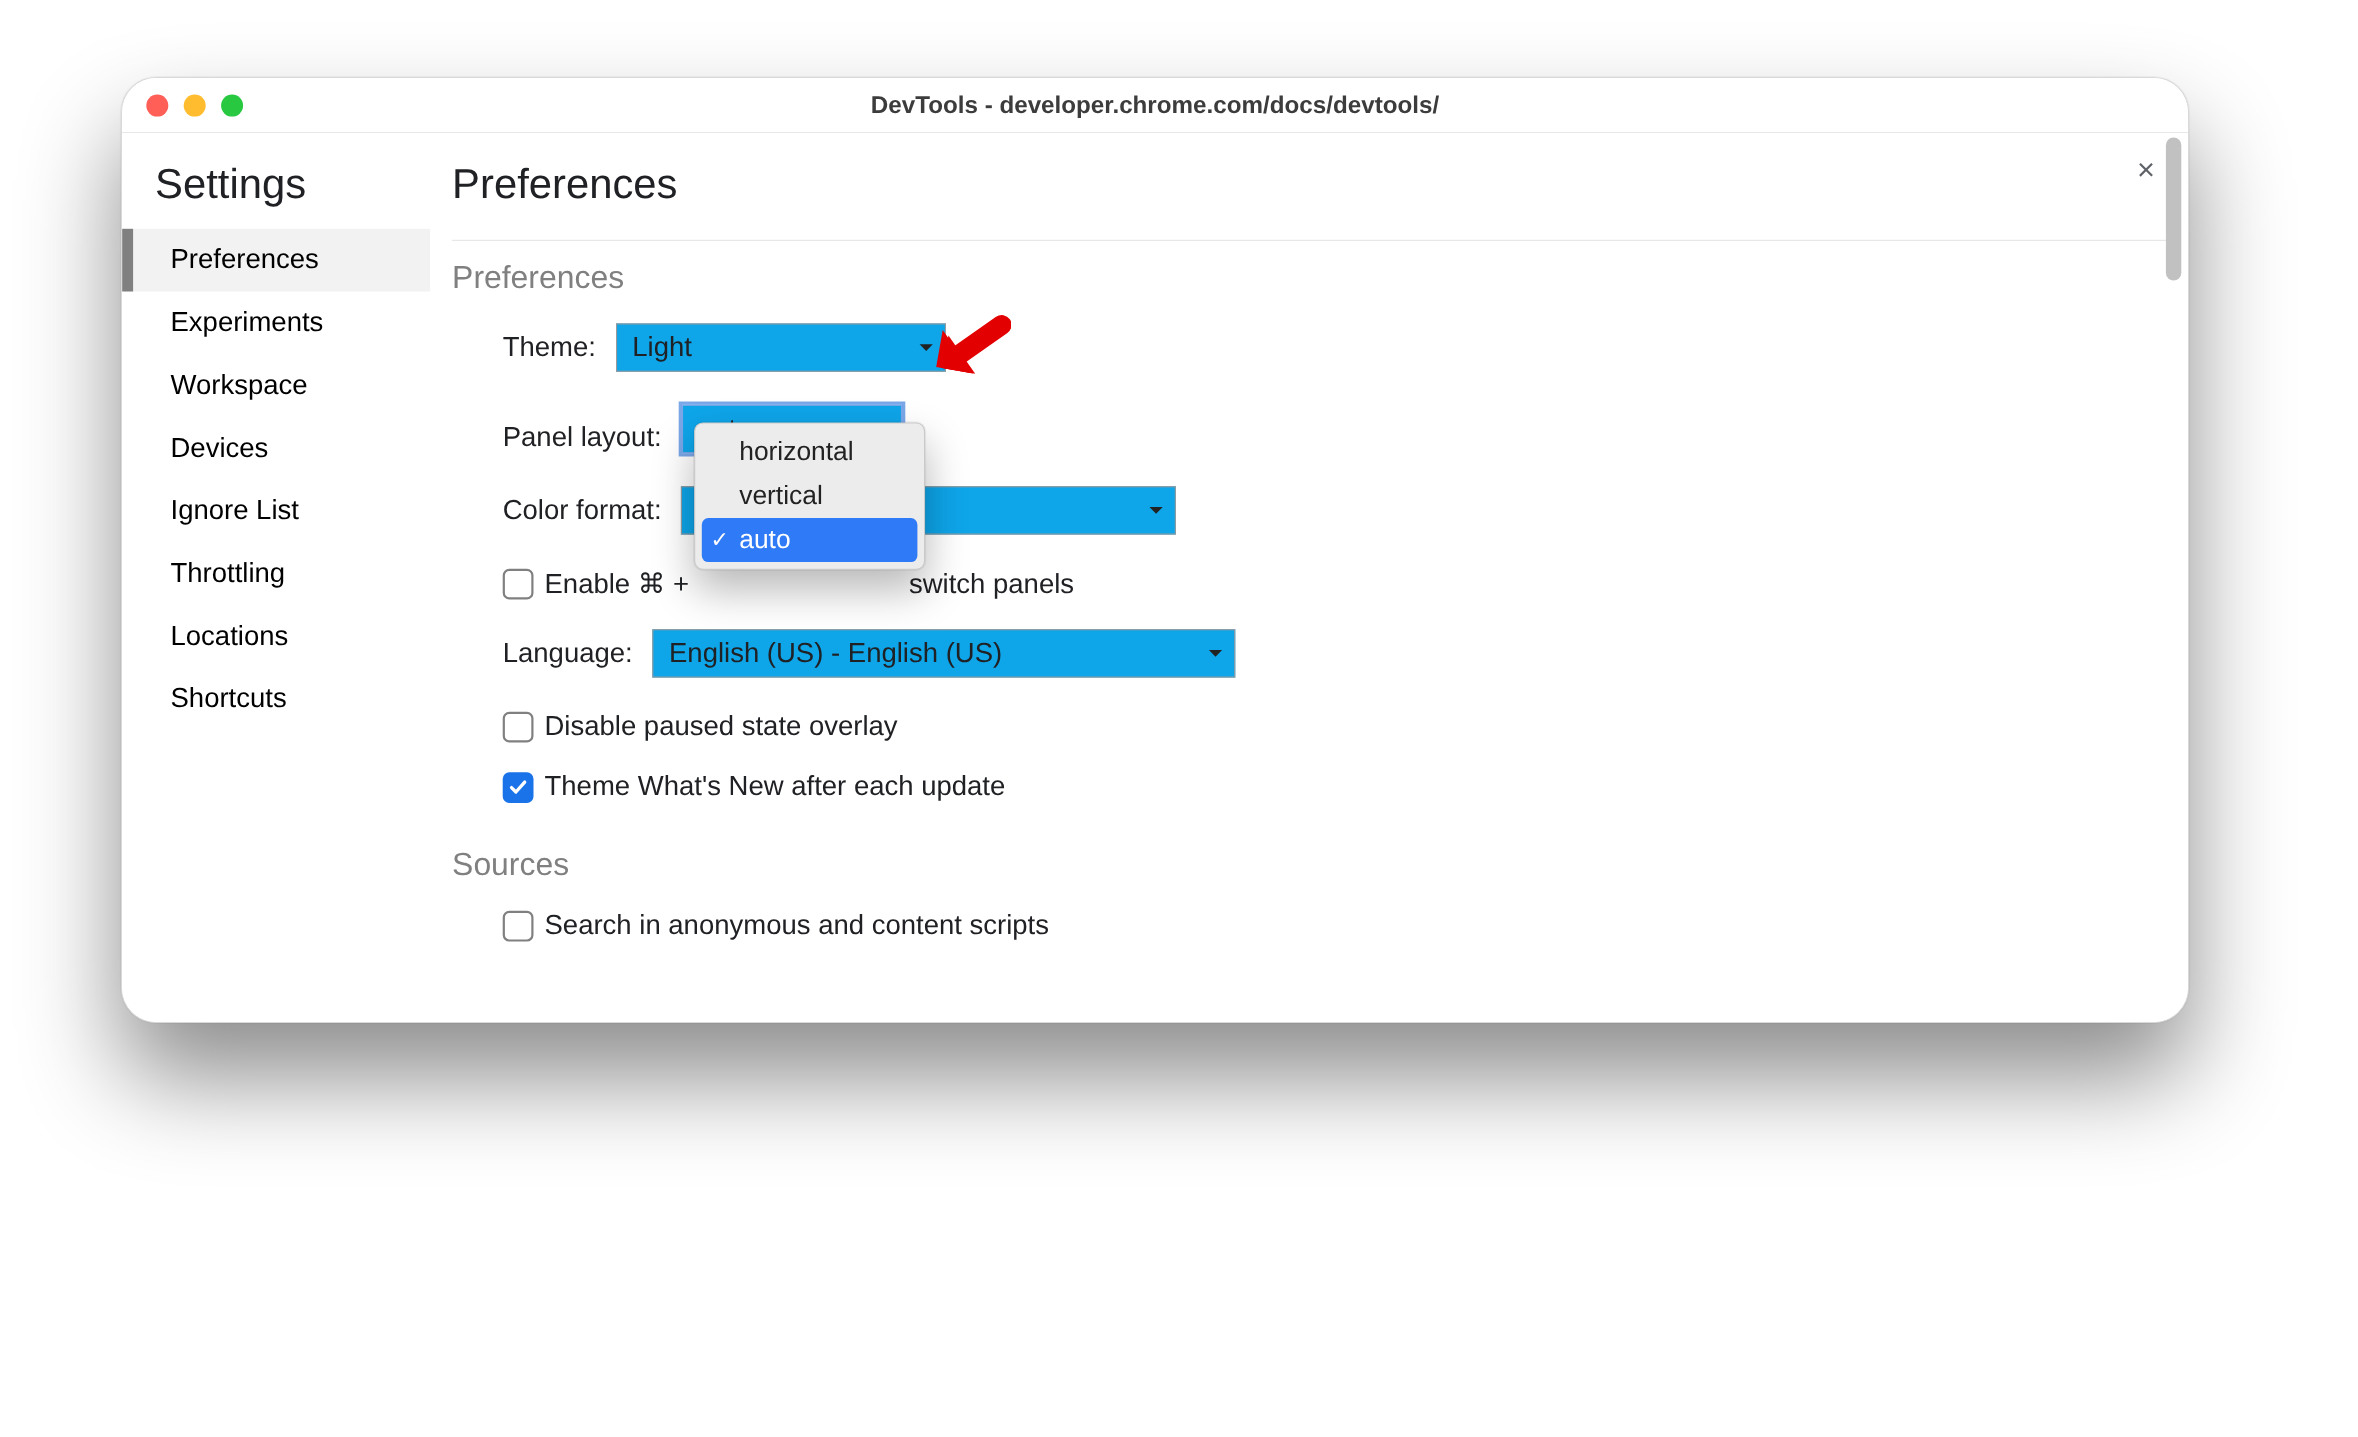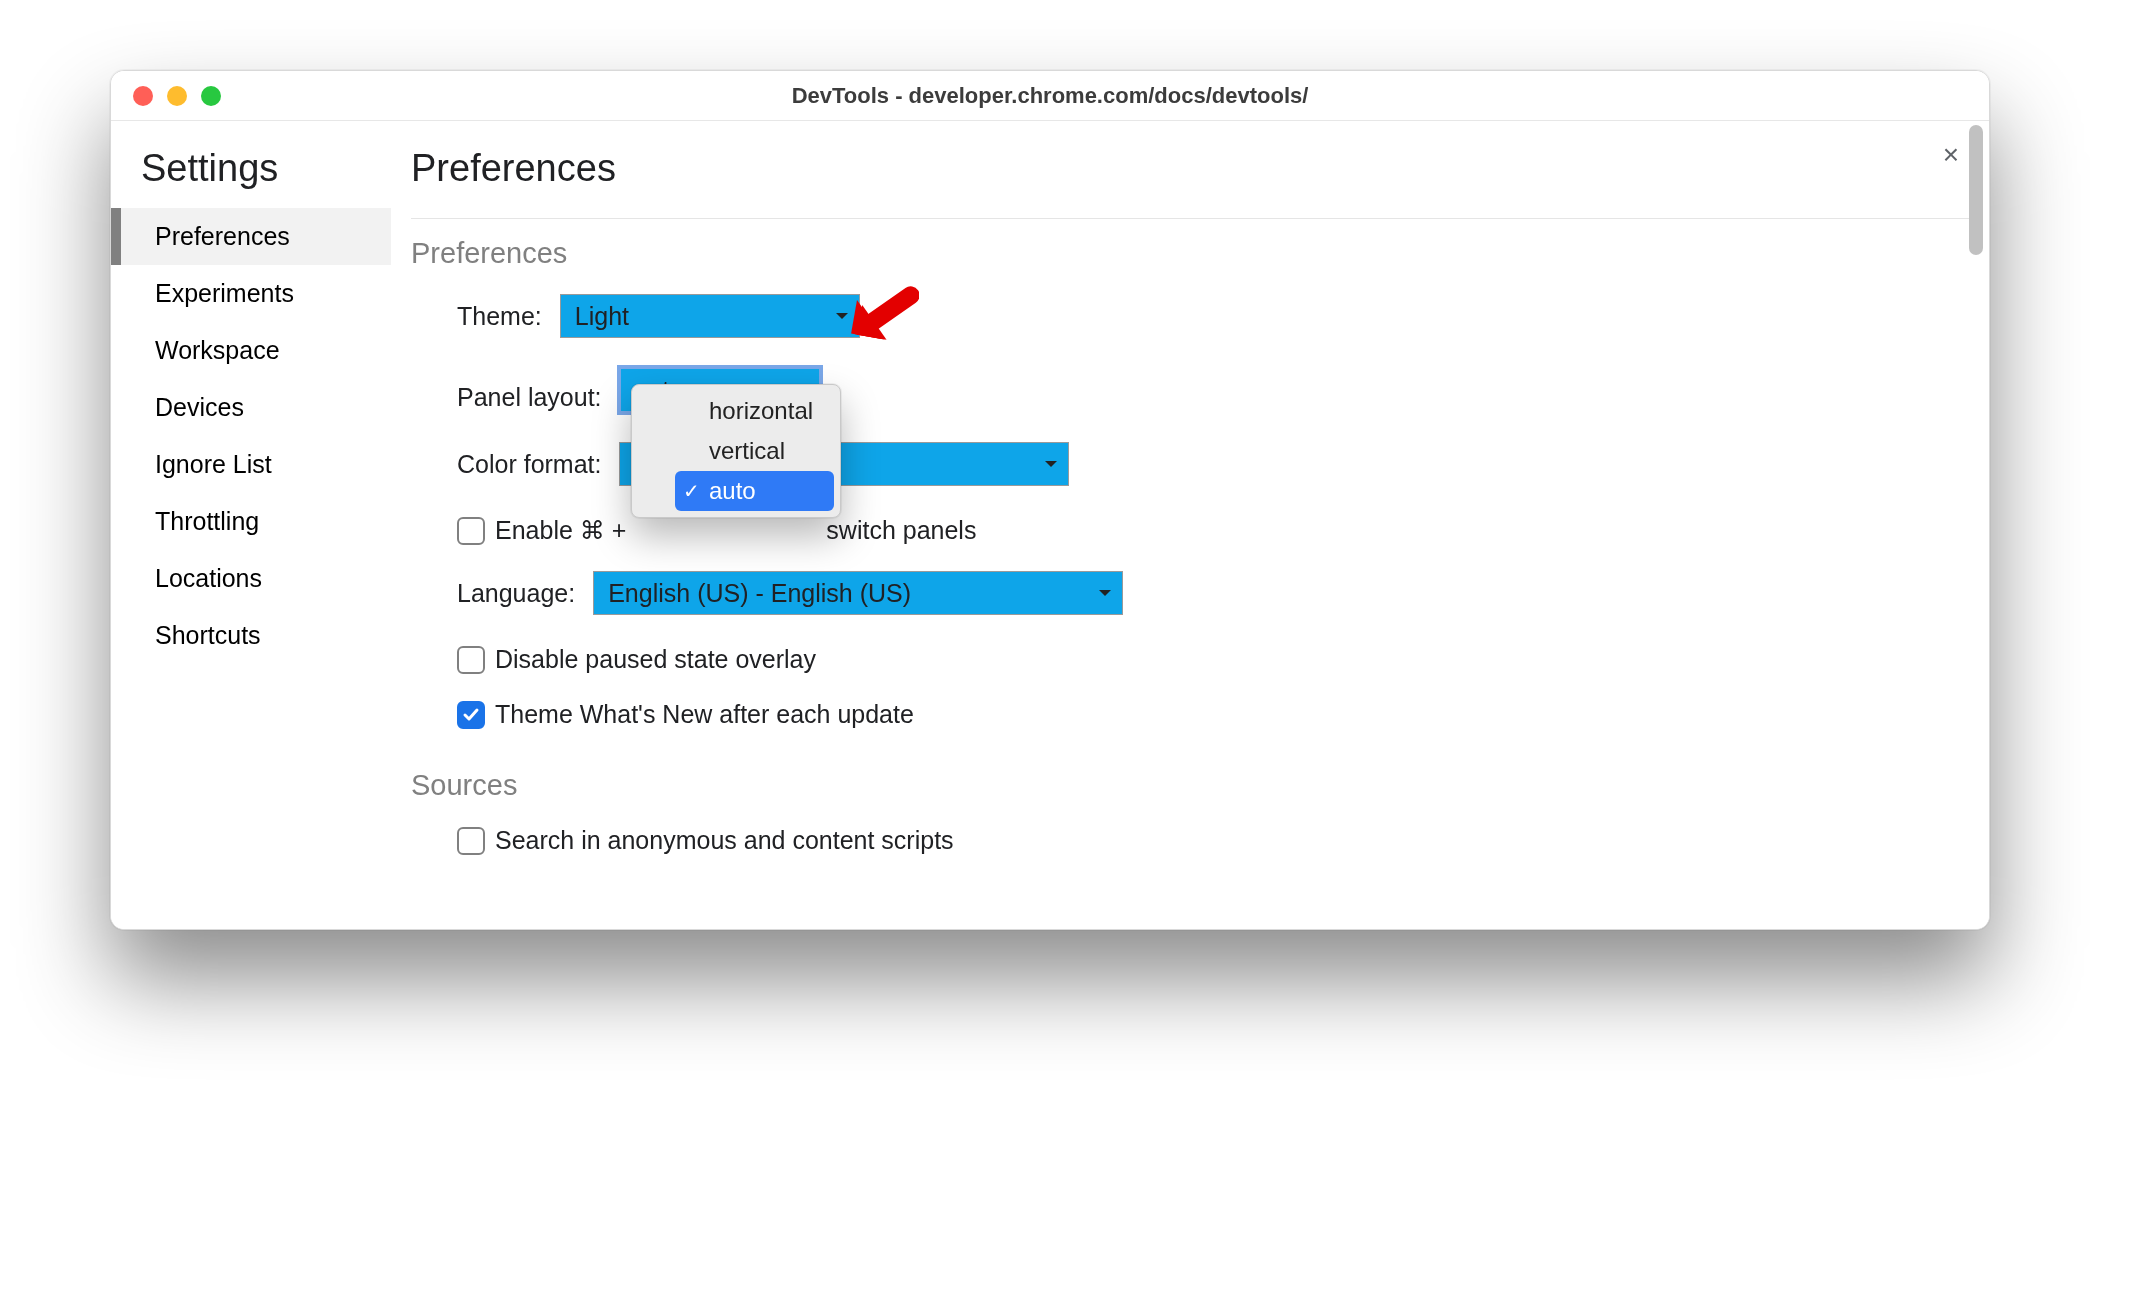--- a/index.html
+++ b/index.html
@@ -12,21 +12,21 @@
   .stage {
     width: 2144px; height: 1306px;
     position: relative;
   }
   .window {
     position: absolute;
     left: 110px; top: 70px;
     width: 1880px; height: 860px;
     background: #ffffff;
     border: 1px solid #d9d9d9;
-    border-radius: 14px;
+    border-radius: 32px;
     box-shadow: 0 50px 90px rgba(0,0,0,0.45), 0 0 0 1px rgba(0,0,0,0.04);
     overflow: hidden;
   }
   .titlebar {
     height: 50px;
     border-bottom: 1px solid #e7e7e7;
     display: flex; align-items: center;
     position: relative;
     background: #fff;
   }
@@ -148,21 +148,20 @@
     box-shadow: 0 18px 38px rgba(0,0,0,0.28), 0 0 0 1px rgba(0,0,0,0.05);
     padding: 6px;
     z-index: 50;
   }
   .dd-item {
     padding: 6px 10px 6px 34px;
     font-size: 24px; color: #222;
     border-radius: 6px;
     position: relative;
     cursor: pointer;
-    margin-left: 37px;
   }
   .dd-item.selected {
     background: #2f7af6;
     color: #fff;
   }
   .dd-item .check {
     position: absolute; left: 8px; top: 50%;
     transform: translateY(-50%);
     font-size: 20px;
   }

